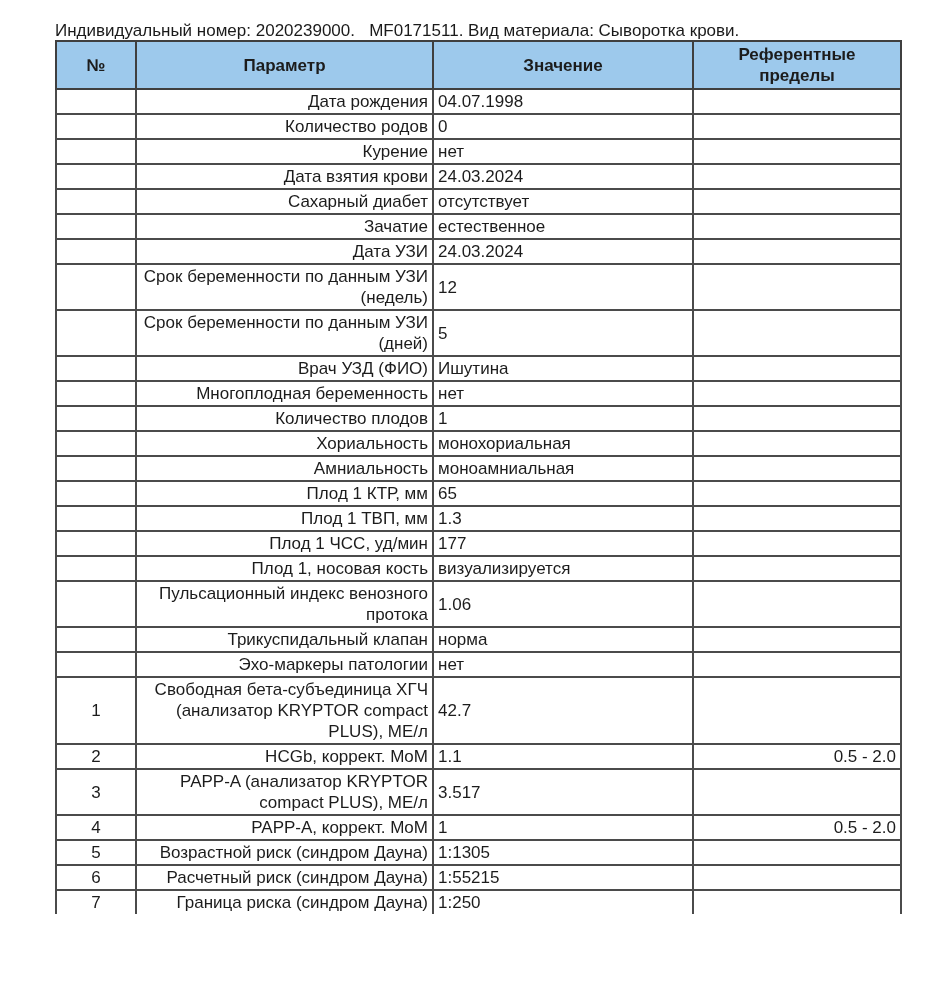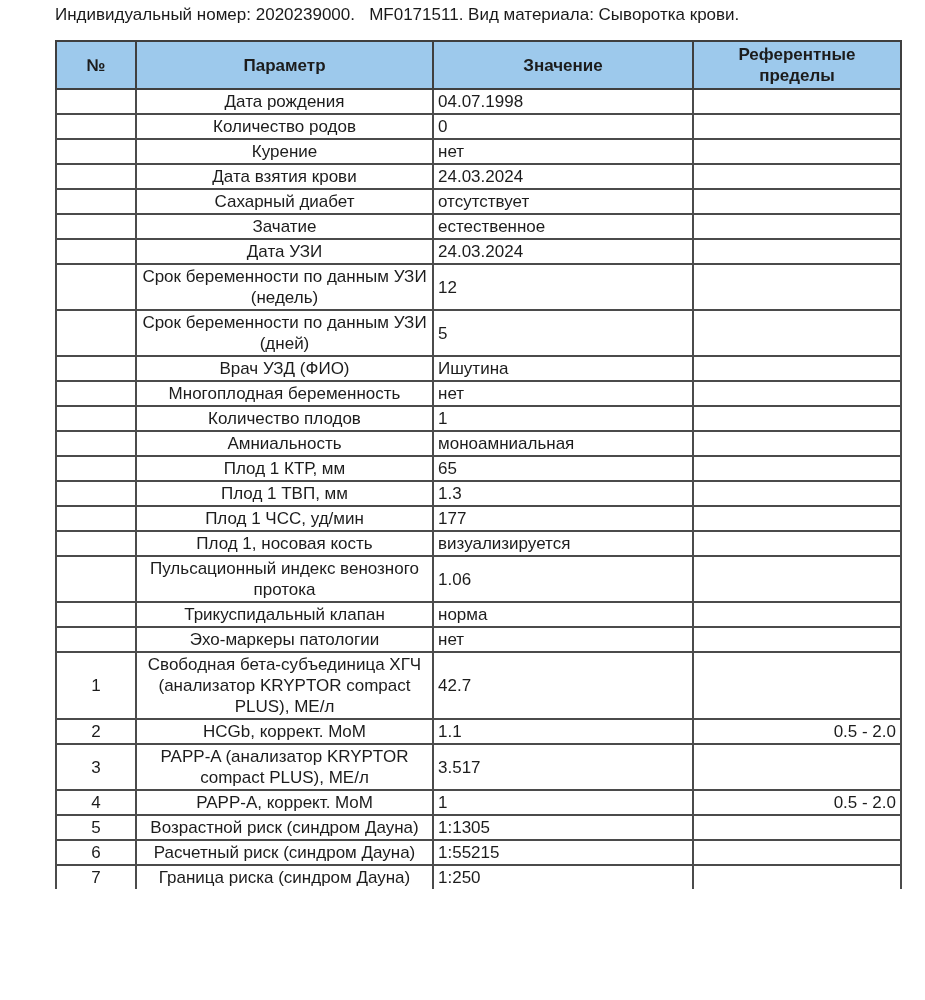--- a/index.html
+++ b/index.html
@@ -11,21 +11,21 @@
     height: 1000px;
     background: #ffffff;
     overflow: hidden;
     position: relative;
     font-family: "Liberation Sans", "DejaVu Sans", sans-serif;
     color: #1c1c1c;
   }
   .doc-header {
     position: absolute;
     left: 55px;
-    top: 4px;
+    top: 20px;
     font-size: 17px;
     line-height: 22px;
     white-space: pre-wrap;
     color: #1a1a1a;
   }
   .table-wrap {
     position: absolute;
     left: 55px;
     top: 40px;
     width: 849px;
@@ -50,21 +50,21 @@
     font-weight: bold;
     text-align: center;
     height: 44px;
     padding: 1px 4px;
     border-color: #3f3f3f;
   }
   table.report td {
     padding: 1px 4px;
   }
   td.c-num   { text-align: center; }
-  td.c-param { text-align: center; }
+  td.c-param { text-align: right; }
   td.c-value { text-align: left; }
   td.c-ref   { text-align: right; }
   col.col-num   { width: 80px; }
   col.col-param { width: 297px; }
   col.col-value { width: 260px; }
   col.col-ref   { width: 208px; }
   .wrap-narrow {
     display: inline-block;
     max-width: 150px;
   }
@@ -172,20 +172,26 @@
     <td class="c-ref"></td>
   </tr>
 
   <tr>
     <td class="c-num"></td>
     <td class="c-param">Количество плодов</td>
     <td class="c-value">1</td>
     <td class="c-ref"></td>
   </tr>
 
+  <tr>
+    <td class="c-num"></td>
+    <td class="c-param">Хориальность</td>
+    <td class="c-value">монохориальная</td>
+    <td class="c-ref"></td>
+  </tr>
 
   <tr>
     <td class="c-num"></td>
     <td class="c-param">Амниальность</td>
     <td class="c-value">моноамниальная</td>
     <td class="c-ref"></td>
   </tr>
 
   <tr>
     <td class="c-num"></td>

